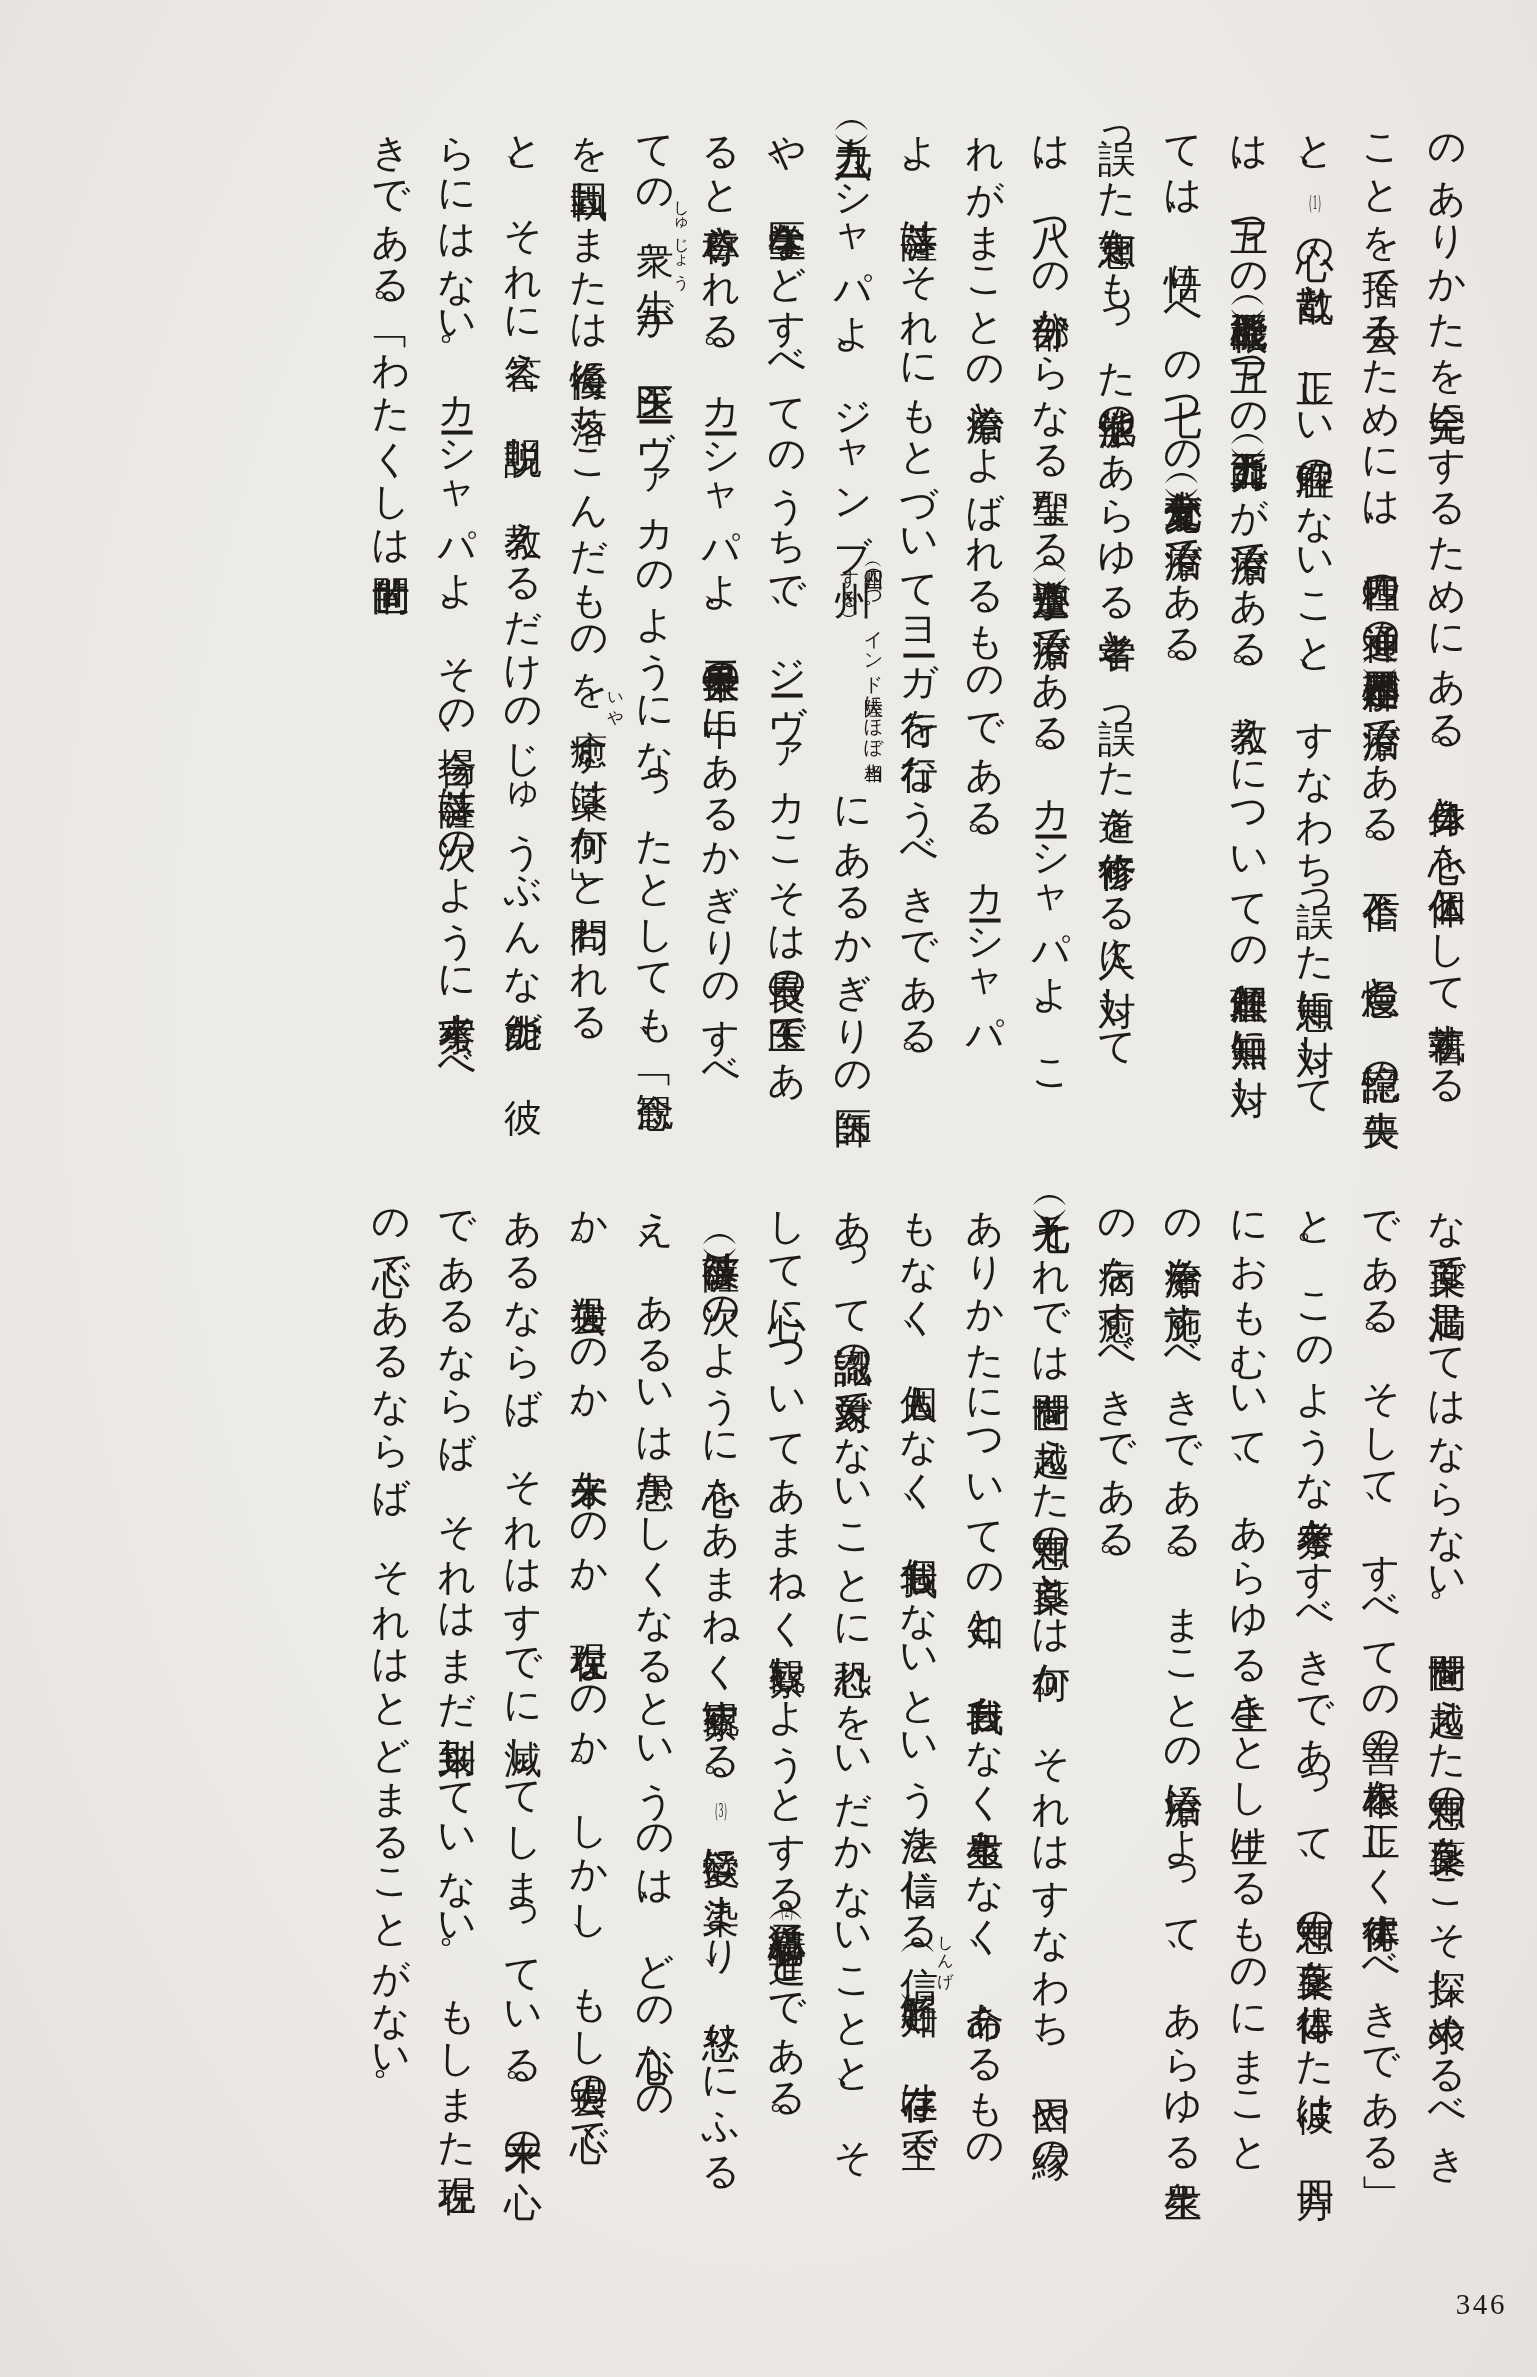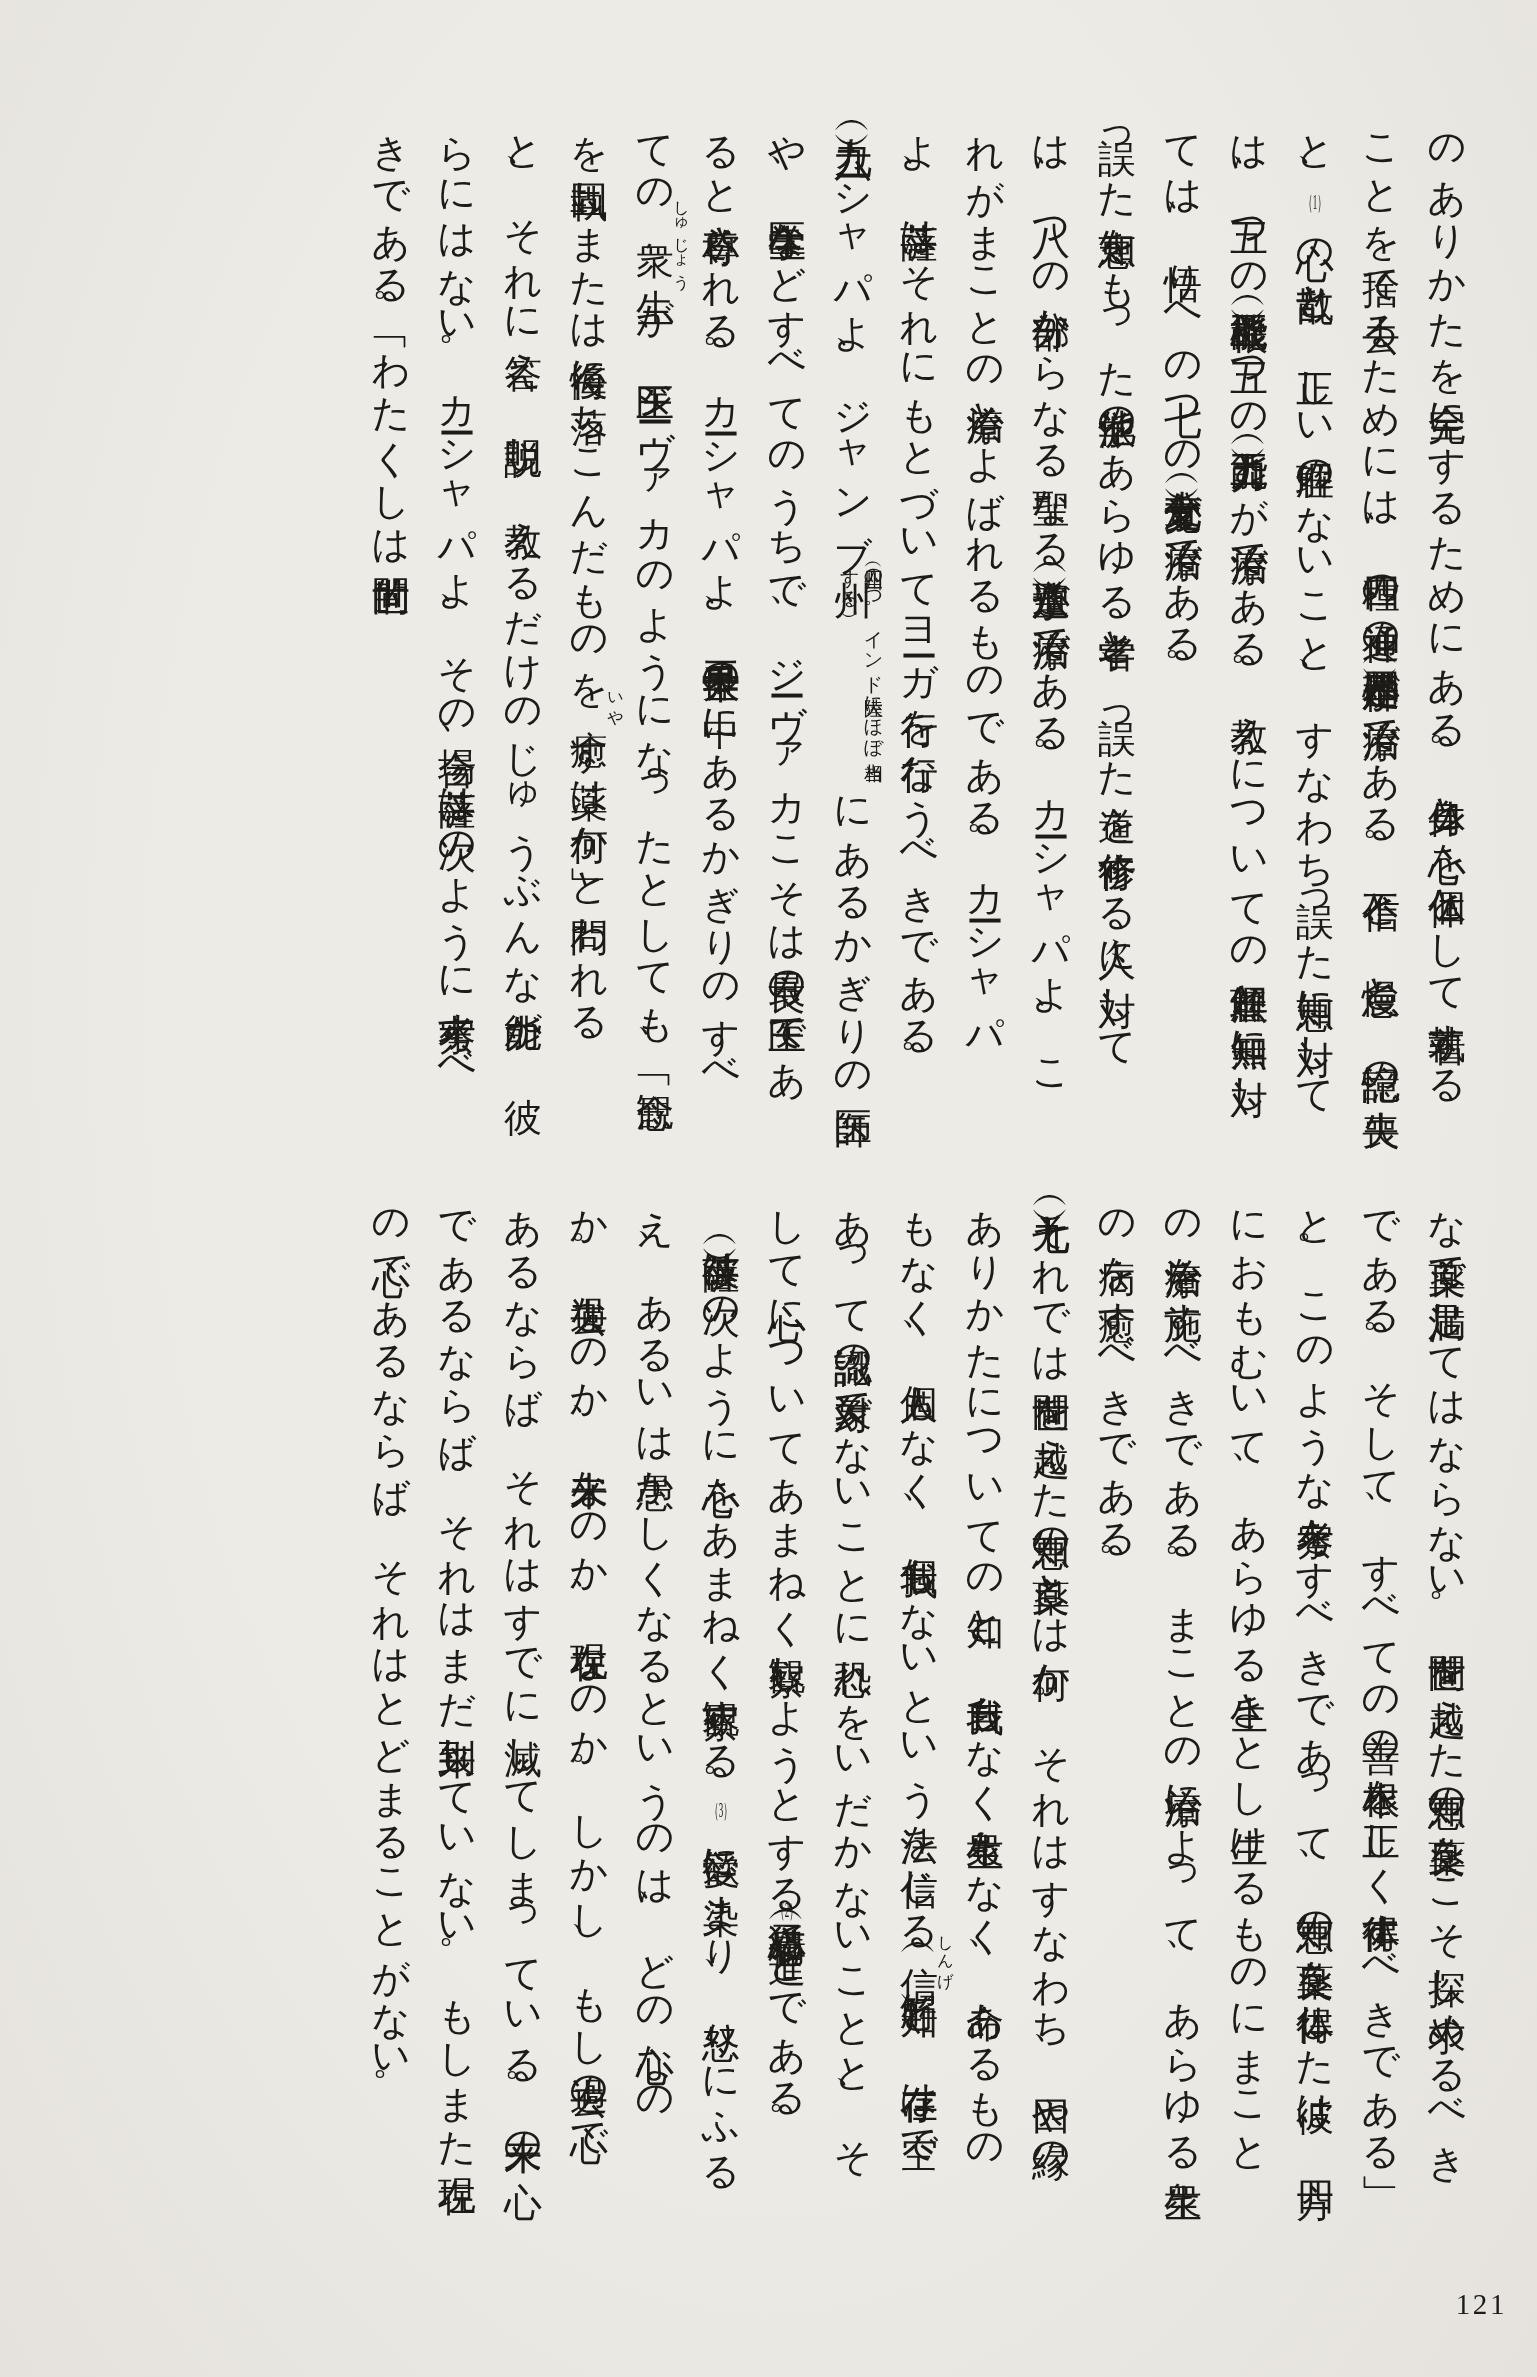--- a/index.html
+++ b/index.html
@@ -78,16 +78,16 @@
       <p><span class="run">誤った知恵をもった他学派のあらゆる学者と、誤った道を修行する人々に対しては、八つの部分からなる聖なる道（八聖道）が治療である。カーシャパよ、これがまことの治療とよばれるものである。カーシャパよ、菩薩はそれにもとづいてヨーガ行を行なうべきである。</span></p>
       <p><span class="run">（九六）カーシャパよ、ジャンブ州</span><span class="warichu">（四州の一つ。インド大陸にほぼ相当する）</span><span class="run">にあるかぎりの医師や、医学生などすべてのうちで、ジーヴァカこそは最良の医王であると尊称される。カーシャパよ、三千大千世界の中にあるかぎりのすべての</span><ruby>衆生<rt>しゅじょう</rt></ruby><span class="run">が、医王ジーヴァカのようになったとしても、「観念を固執しまたは後悔に落ちこんだものを</span><ruby>癒<rt>いや</rt></ruby><span class="run">す薬は何か」と問われると、それに答え、説明し、教えるだけのじゅうぶんな能力が、彼らにはない。カーシャパよ、その場合、菩薩は次のように考察すべきである。「わたくしは世間的</span></p>
     </div>
 
   <div class="vblock vblock--bottom">
       <p><span class="run">な良薬で満足してはならない。世間を越えた知恵の良薬をこそ探し求めるべきである。そして、すべての善の根本を正しく体得すべきである」と。このような考察をすべきであって、知恵の良薬を体得した彼は、四方におもむいて、あらゆる生きとし生けるものにまことの治療を施すべきである。まことの治療によって、あらゆる衆生の病を癒すべきである。</span></p>
       <p><span class="run">（九七）それでは世間を越えた知恵の良薬とは何か。それはすなわち、因や縁のありかたについての知と、自我もなく衆生もなく、命あるものもなく、個人もなく、個我もないという法を信じる（</span><ruby>信解<rt>しんげ</rt></ruby><span class="run">）知と、存在は空であって認識の対象でないことに恐れをいだかないことと、そして心についてあまねく観察しようとする勇猛心（精</span><span class="note">（2）</span><span class="run">進）とである。</span></p>
       <p class="indent"><span class="run">彼（菩薩）は次のように心をあまねく観察する。</span><span class="note">（3）</span><span class="run">愛欲に染まり、怒りにふるえ、あるいは愚かしくなるというのは、どの心なのか。過去なのか、未来なのか、現在なのか。しかし、もし過去の心であるならば、それはすでに滅してしまっている。未来の心であるならば、それはまだ到来していない。もしまた現在の心であるならば、それはとどまることがない。</span></p>
     </div>
 
-  <div class="page-number">121</div>
+  <div class="page-number">346</div>
 
 </div>
 
 
 </body></html>

